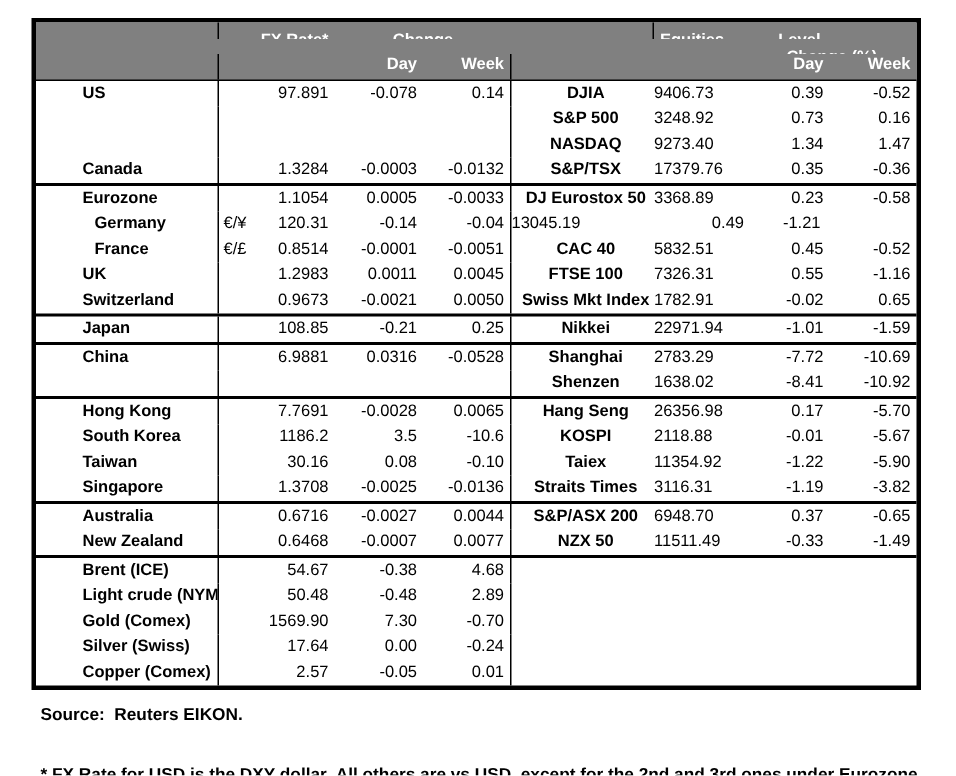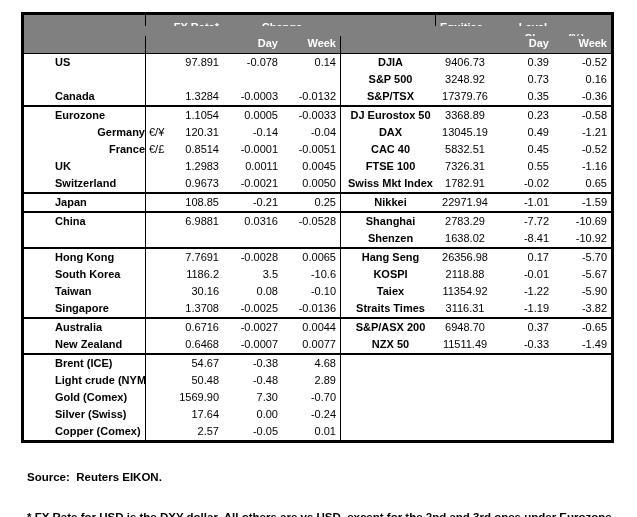--- a/index.html
+++ b/index.html
@@ -29,26 +29,26 @@
   .hrow2{height:17px;line-height:15px;}
   .hrow1,.hrow2{background:#808080;color:#ffffff;font-weight:bold;}
   .hrow2{border-bottom:1.5px solid #000;}
   .row.sep{border-bottom:2px solid #000;}
   .cell{
     box-sizing:border-box;
     overflow:hidden;
     white-space:nowrap;
   }
   .c1{border-right:1.5px solid #000;padding-left:3px;font-weight:bold;margin-left:28px;}
-  .c1.ind{padding-left:11px;text-align:right;}
+  .c1.ind{padding-left:11px;}
   .c2{text-align:right;padding-right:4px;position:relative;}
   .c3{text-align:right;padding-right:3px;}
   .c4{text-align:right;padding-right:4px;border-right:1.5px solid #000;}
   .c5{padding-left:4px;font-weight:bold;text-align:center;}
-  .c6{text-align:center;padding-right:4px;}
+  .c6{text-align:left;padding-right:4px;}
   .c7{text-align:right;padding-right:2px;}
   .c8{text-align:right;padding-right:4px;}
   .span34{grid-column:3/5;text-align:center;}
   .span78{grid-column:7/9;text-align:center;}
   .hr{text-align:right;padding-right:4px;}
   .hl{padding-left:4px;}
   .pair{
     position:absolute;left:3px;top:0;
     font-weight:normal;
   }
@@ -104,20 +104,30 @@
         <div class="row">
           <div class="cell c1"></div>
           <div class="cell c2"></div>
           <div class="cell c3"></div>
           <div class="cell c4"></div>
           <div class="cell c5">S&amp;P 500</div>
           <div class="cell c6">3248.92</div>
           <div class="cell c7">0.73</div>
           <div class="cell c8">0.16</div>
         </div>
+        <div class="row">
+          <div class="cell c1"></div>
+          <div class="cell c2"></div>
+          <div class="cell c3"></div>
+          <div class="cell c4"></div>
+          <div class="cell c5">NASDAQ</div>
+          <div class="cell c6">9273.40</div>
+          <div class="cell c7">1.34</div>
+          <div class="cell c8">1.47</div>
+        </div>
         <div class="row sep">
           <div class="cell c1">Canada</div>
           <div class="cell c2">1.3284</div>
           <div class="cell c3">-0.0003</div>
           <div class="cell c4">-0.0132</div>
           <div class="cell c5">S&amp;P/TSX</div>
           <div class="cell c6">17379.76</div>
           <div class="cell c7">0.35</div>
           <div class="cell c8">-0.36</div>
         </div>
@@ -129,21 +139,20 @@
           <div class="cell c5">DJ Eurostox 50</div>
           <div class="cell c6">3368.89</div>
           <div class="cell c7">0.23</div>
           <div class="cell c8">-0.58</div>
         </div>
         <div class="row">
           <div class="cell c1 ind">Germany</div>
           <div class="cell c2">120.31<span class="pair">€/¥</span></div>
           <div class="cell c3">-0.14</div>
           <div class="cell c4">-0.04</div>
-          <div class="cell c5">DAX</div>
           <div class="cell c6">13045.19</div>
           <div class="cell c7">0.49</div>
           <div class="cell c8">-1.21</div>
         </div>
         <div class="row">
           <div class="cell c1 ind">France</div>
           <div class="cell c2">0.8514<span class="pair">€/£</span></div>
           <div class="cell c3">-0.0001</div>
           <div class="cell c4">-0.0051</div>
           <div class="cell c5">CAC 40</div>

